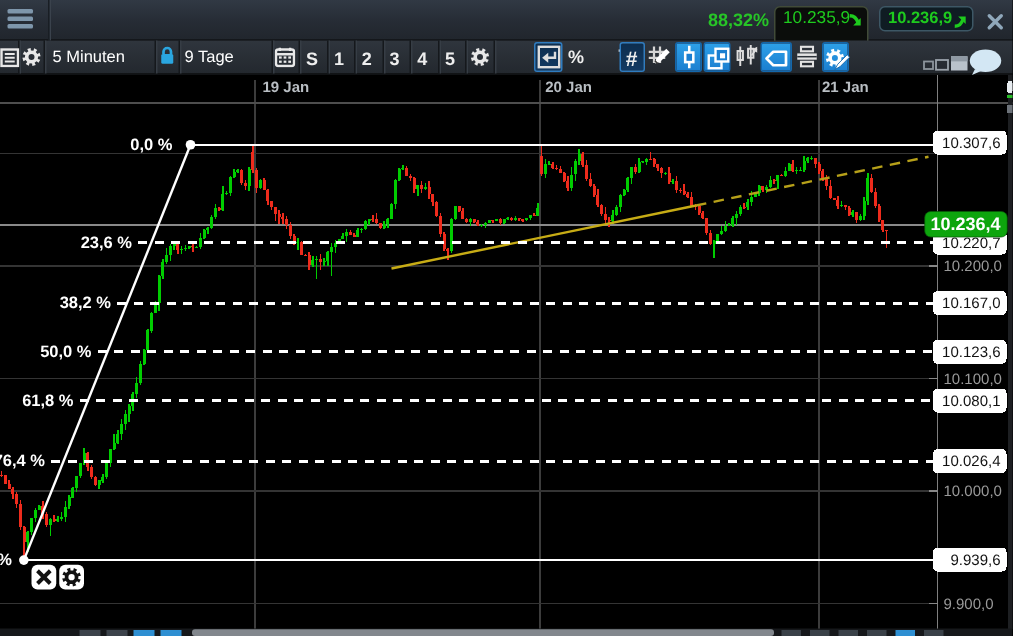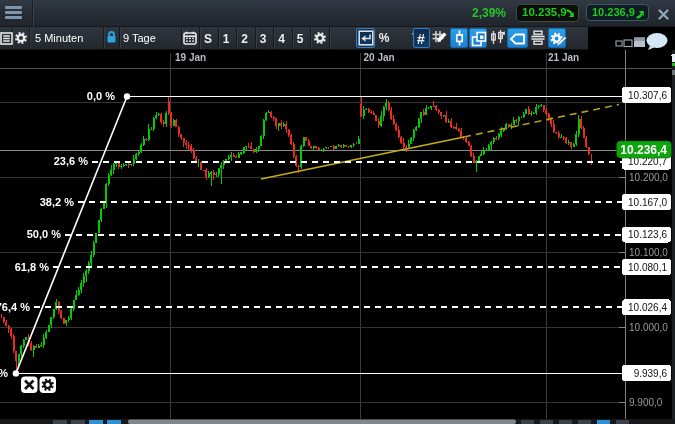--- a/index.html
+++ b/index.html
@@ -1,37 +1,37 @@
 <!DOCTYPE html>
 <html><head><meta charset="utf-8"><style>
 *{margin:0;padding:0;box-sizing:border-box}
 html,body{width:675px;height:424px;overflow:hidden;background:#000;
  font-family:"Liberation Sans",sans-serif}
 #topbar{position:absolute;left:0;top:0;width:675px;height:27px;
  background:linear-gradient(#313944,#262c35 55%,#21262d);border-bottom:1px solid #14171b}
-#toolbar{position:absolute;left:0;top:27px;width:588px;height:23px;
+#toolbar{position:absolute;left:0;top:27px;width:675px;height:23px;
  background:linear-gradient(#2f353d,#23282e);border-bottom:1px solid #101214}
 .vsep{position:absolute;top:0;width:1px;height:27px;background:#191e24;box-shadow:1px 0 0 #3a424c}
 .tsep{position:absolute;top:27px;width:1px;height:22px;background:#15181c;box-shadow:1px 0 0 #363d45}
 .tw{position:absolute;color:#fff;font-size:11px;top:33px}
 .tbtn{position:absolute;color:#eee;font-weight:bold;text-align:center}
 </style></head>
 <body>
 <div id="topbar">
  <svg width="24" height="27" style="position:absolute;left:4px;top:0">
   <g fill="#7e96ab">
         <rect x="1" y="6" width="17" height="3" rx="1"></rect>
   <rect x="1" y="11" width="17" height="3" rx="1"></rect>
   <rect x="1" y="16" width="17" height="3" rx="1"></rect>
       </g>
     </svg>
  <div class="vsep" style="left:32px"></div>
- <span style="position:absolute;left:472px;top:6px;color:#27c427;font-size:12px;font-weight:bold">2,39%</span>
- <div style="position:absolute;left:516px;top:4px;width:63px;height:18px;background:#0b0d0b;
-  border:1px solid #414b38;border-radius:4px;color:#1ecb1e;font-size:11.5px;font-weight:bold;
+ <span style="position:absolute;left:472px;top:6px;color:#27c427;font-size:12px;font-weight:bold">88,32%</span>
+ <div style="position:absolute;left:516px;top:4px;width:63px;height:32px;background:#0b0d0b;
+  border:1px solid #414b38;border-radius:4px;color:#1ecb1e;font-size:11.5px;font-weight:normal;
   text-align:left;padding:1px 0 0 5px">10.235,9
   <svg width="12" height="12" style="position:absolute;right:1px;top:3px" viewBox="0 0 12 12">
    <path d="M1.5 2.5q4.2 0 5.4 4.6" stroke="#1ecb1e" stroke-width="2.2" fill="none"></path>
    <path d="M3.8 9h5V4z" fill="#1ecb1e"></path>
       </svg></div>
  <div style="position:absolute;left:586px;top:4px;width:63px;height:17px;background:#0f1c23;
   border:1px solid #3d5765;border-radius:4px;color:#1ecb1e;font-size:11px;font-weight:bold;
   text-align:left;padding:1px 0 0 5px">10.236,9
   <svg width="12" height="12" style="position:absolute;right:1px;top:3px" viewBox="0 0 12 12">
    <path d="M1.5 9.5q4.2 0 5.4 -4.6" stroke="#1ecb1e" stroke-width="2.2" fill="none"></path>

